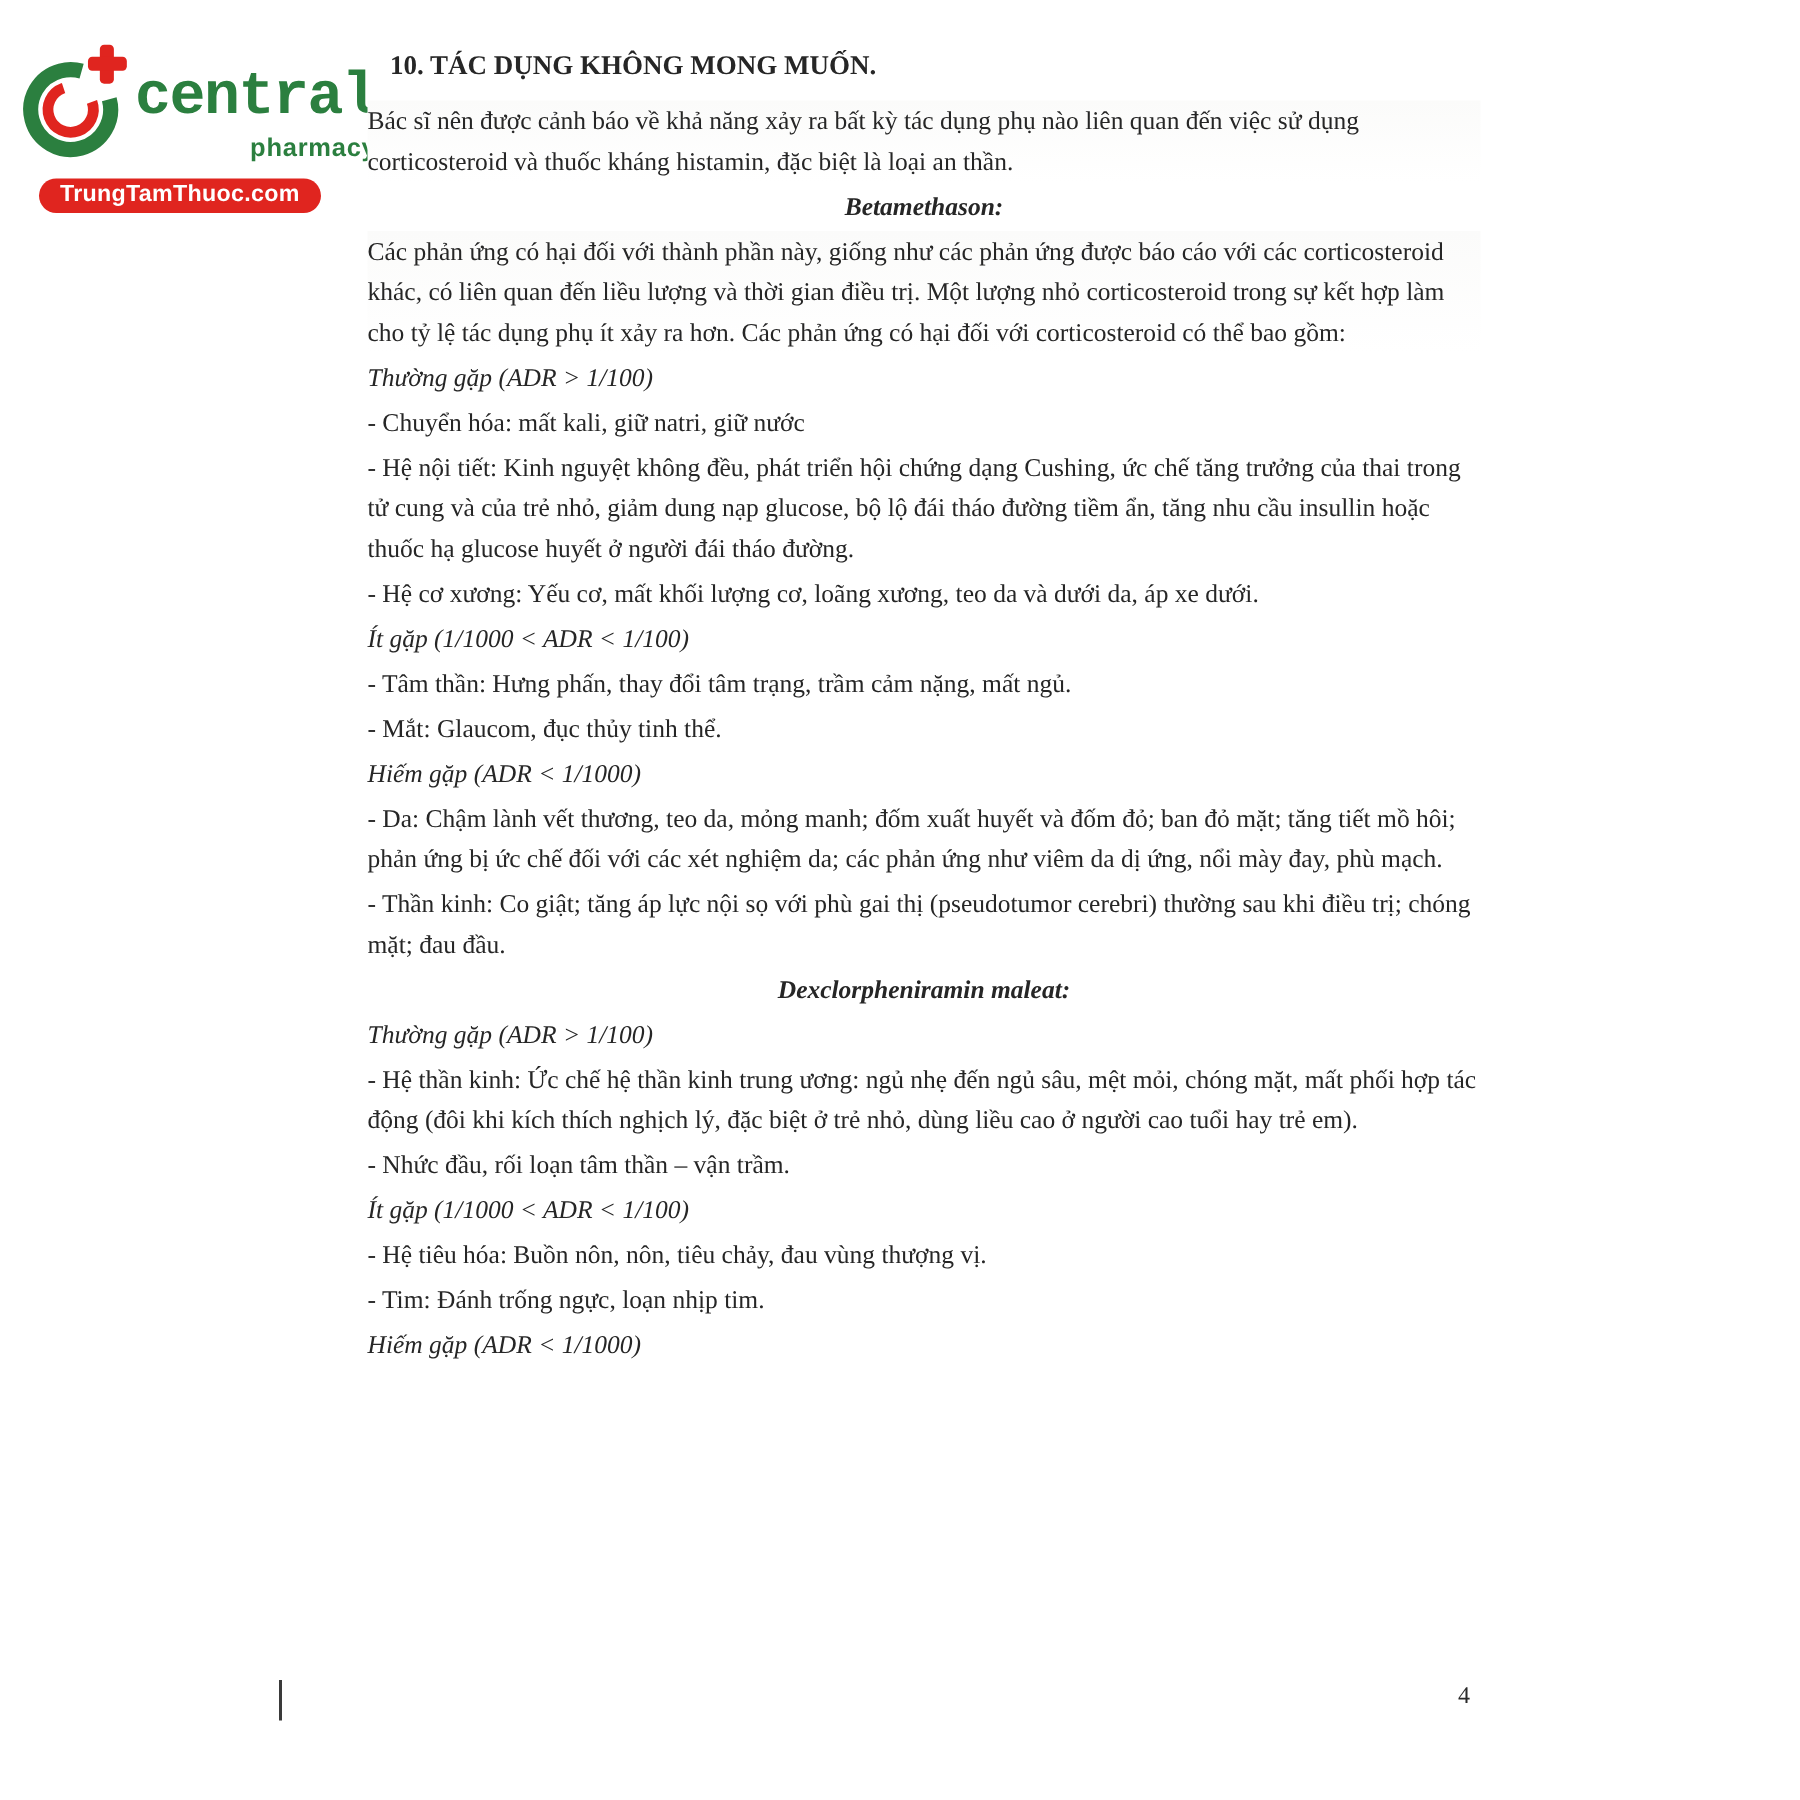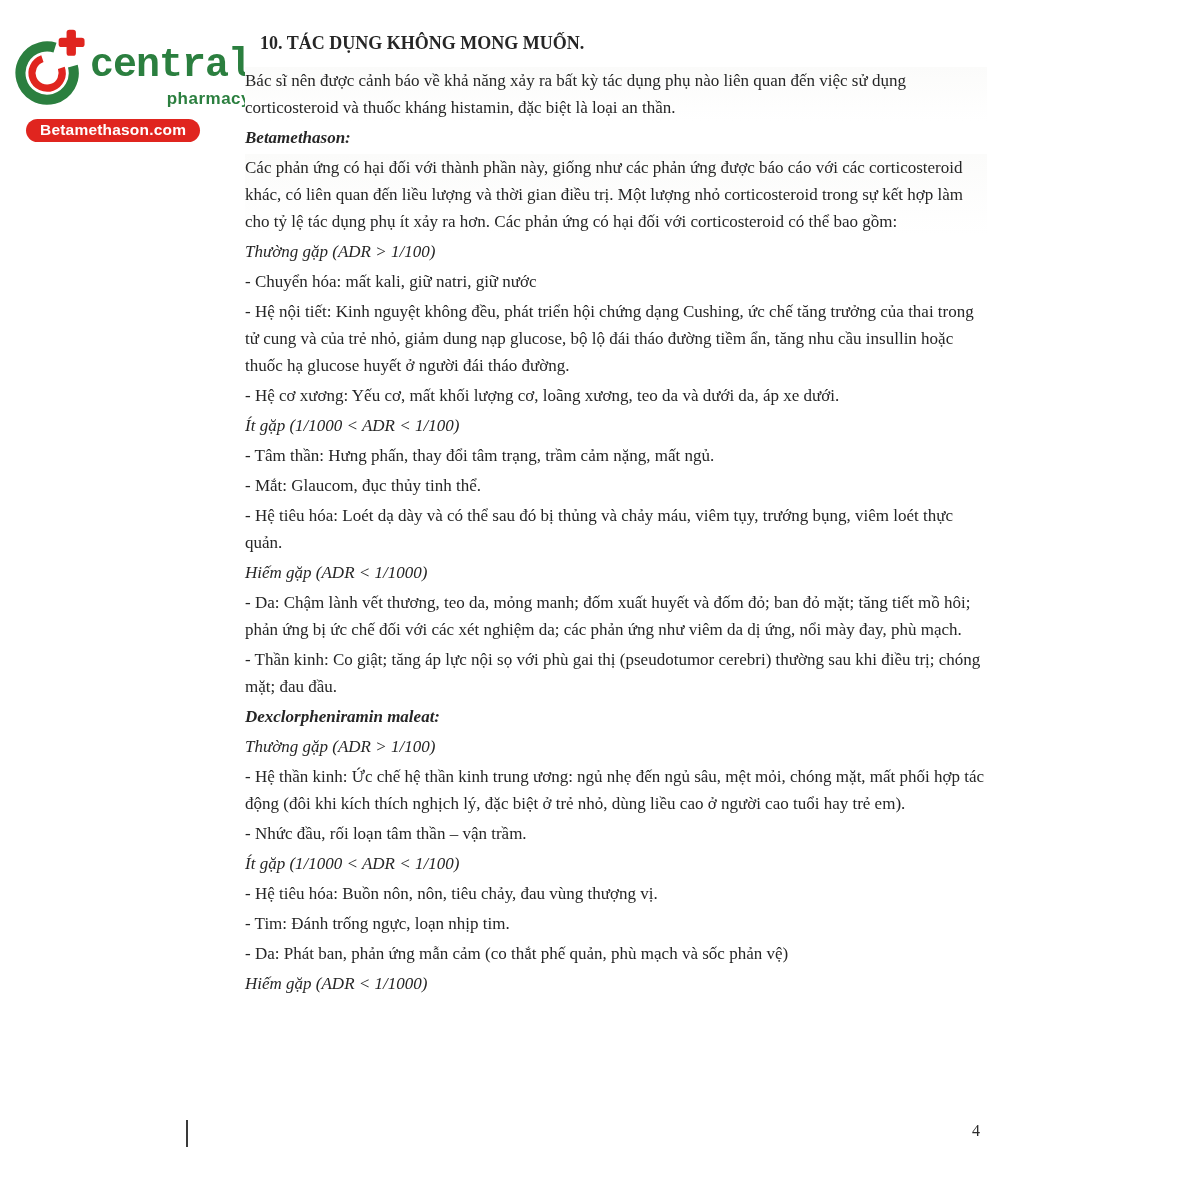--- a/index.html
+++ b/index.html
@@ -61,21 +61,21 @@
     line-height: 27px;
     text-align: left;
   }
   .blk.heading {
     font-weight: bold;
     font-size: 18px;
     margin-bottom: 10px;
     margin-left: 15px;
   }
   .blk.para { background: linear-gradient(#fbfbfa, #ffffff); }
-  .blk.subheading { font-weight: bold; font-style: italic; }
+  .blk.subheading { font-weight: bold; font-style: italic; text-align: center; }
   .blk.freq { font-style: italic; }
 
   
   .caret-mark {
     position: absolute;
     left: 186px; top: 1120px;
     width: 2px; height: 27px;
     background: #3a3a3a;
   }
   .page-number {
@@ -99,44 +99,42 @@
       <g transform="translate(62,2)" fill="#e0251f">
         <rect x="11" y="0" width="13" height="36" rx="4"></rect>
         <rect x="0" y="11" width="36" height="13" rx="4"></rect>
       </g>
     </svg>
     <div class="logo-text">
       <div class="logo-brand" style="color: rgb(43, 127, 63);">central</div>
       <div class="logo-sub" style="color: rgb(43, 127, 63);">pharmacy</div>
     </div>
   </div>
-  <div class="logo-badge" style="background: rgb(224, 37, 31);">Betamethason.com</div>
+  <div class="logo-badge" style="background: rgb(224, 37, 31);">TrungTamThuoc.com</div>
 </div>
 
 <div class="content">
     <p class="blk heading">10. TÁC DỤNG KHÔNG MONG MUỐN.</p>
     <p class="blk para">Bác sĩ nên được cảnh báo về khả năng xảy ra bất kỳ tác dụng phụ nào liên quan đến việc sử dụng corticosteroid và thuốc kháng histamin, đặc biệt là loại an thần.</p>
     <p class="blk subheading">Betamethason:</p>
     <p class="blk para">Các phản ứng có hại đối với thành phần này, giống như các phản ứng được báo cáo với các corticosteroid khác, có liên quan đến liều lượng và thời gian điều trị. Một lượng nhỏ corticosteroid trong sự kết hợp làm cho tỷ lệ tác dụng phụ ít xảy ra hơn. Các phản ứng có hại đối với corticosteroid có thể bao gồm:</p>
     <p class="blk freq">Thường gặp (ADR &gt; 1/100)</p>
     <p class="blk item">- Chuyển hóa: mất kali, giữ natri, giữ nước</p>
     <p class="blk item">- Hệ nội tiết: Kinh nguyệt không đều, phát triển hội chứng dạng Cushing, ức chế tăng trưởng của thai trong tử cung và của trẻ nhỏ, giảm dung nạp glucose, bộ lộ đái tháo đường tiềm ẩn, tăng nhu cầu insullin hoặc thuốc hạ glucose huyết ở người đái tháo đường.</p>
     <p class="blk item">- Hệ cơ xương: Yếu cơ, mất khối lượng cơ, loãng xương, teo da và dưới da, áp xe dưới.</p>
     <p class="blk freq">Ít gặp (1/1000 &lt; ADR &lt; 1/100)</p>
     <p class="blk item">- Tâm thần: Hưng phấn, thay đổi tâm trạng, trầm cảm nặng, mất ngủ.</p>
     <p class="blk item">- Mắt: Glaucom, đục thủy tinh thể.</p>
-    <p class="blk item">- Hệ tiêu hóa: Loét dạ dày và có thể sau đó bị thủng và chảy máu, viêm tụy, trướng bụng, viêm loét thực quản.</p>
     <p class="blk freq">Hiếm gặp (ADR &lt; 1/1000)</p>
     <p class="blk item">- Da: Chậm lành vết thương, teo da, mỏng manh; đốm xuất huyết và đốm đỏ; ban đỏ mặt; tăng tiết mồ hôi; phản ứng bị ức chế đối với các xét nghiệm da; các phản ứng như viêm da dị ứng, nổi mày đay, phù mạch.</p>
     <p class="blk item">- Thần kinh: Co giật; tăng áp lực nội sọ với phù gai thị (pseudotumor cerebri) thường sau khi điều trị; chóng mặt; đau đầu.</p>
     <p class="blk subheading">Dexclorpheniramin maleat:</p>
     <p class="blk freq">Thường gặp (ADR &gt; 1/100)</p>
     <p class="blk item">- Hệ thần kinh: Ức chế hệ thần kinh trung ương: ngủ nhẹ đến ngủ sâu, mệt mỏi, chóng mặt, mất phối hợp tác động (đôi khi kích thích nghịch lý, đặc biệt ở trẻ nhỏ, dùng liều cao ở người cao tuổi hay trẻ em).</p>
     <p class="blk item">- Nhức đầu, rối loạn tâm thần – vận trầm.</p>
     <p class="blk freq">Ít gặp (1/1000 &lt; ADR &lt; 1/100)</p>
     <p class="blk item">- Hệ tiêu hóa: Buồn nôn, nôn, tiêu chảy, đau vùng thượng vị.</p>
     <p class="blk item">- Tim: Đánh trống ngực, loạn nhịp tim.</p>
-    <p class="blk item">- Da: Phát ban, phản ứng mẫn cảm (co thắt phế quản, phù mạch và sốc phản vệ)</p>
     <p class="blk freq">Hiếm gặp (ADR &lt; 1/1000)</p>
   </div>
 
 <div class="caret-mark"></div>
 <div class="page-number">4</div>
 
 </body></html>

